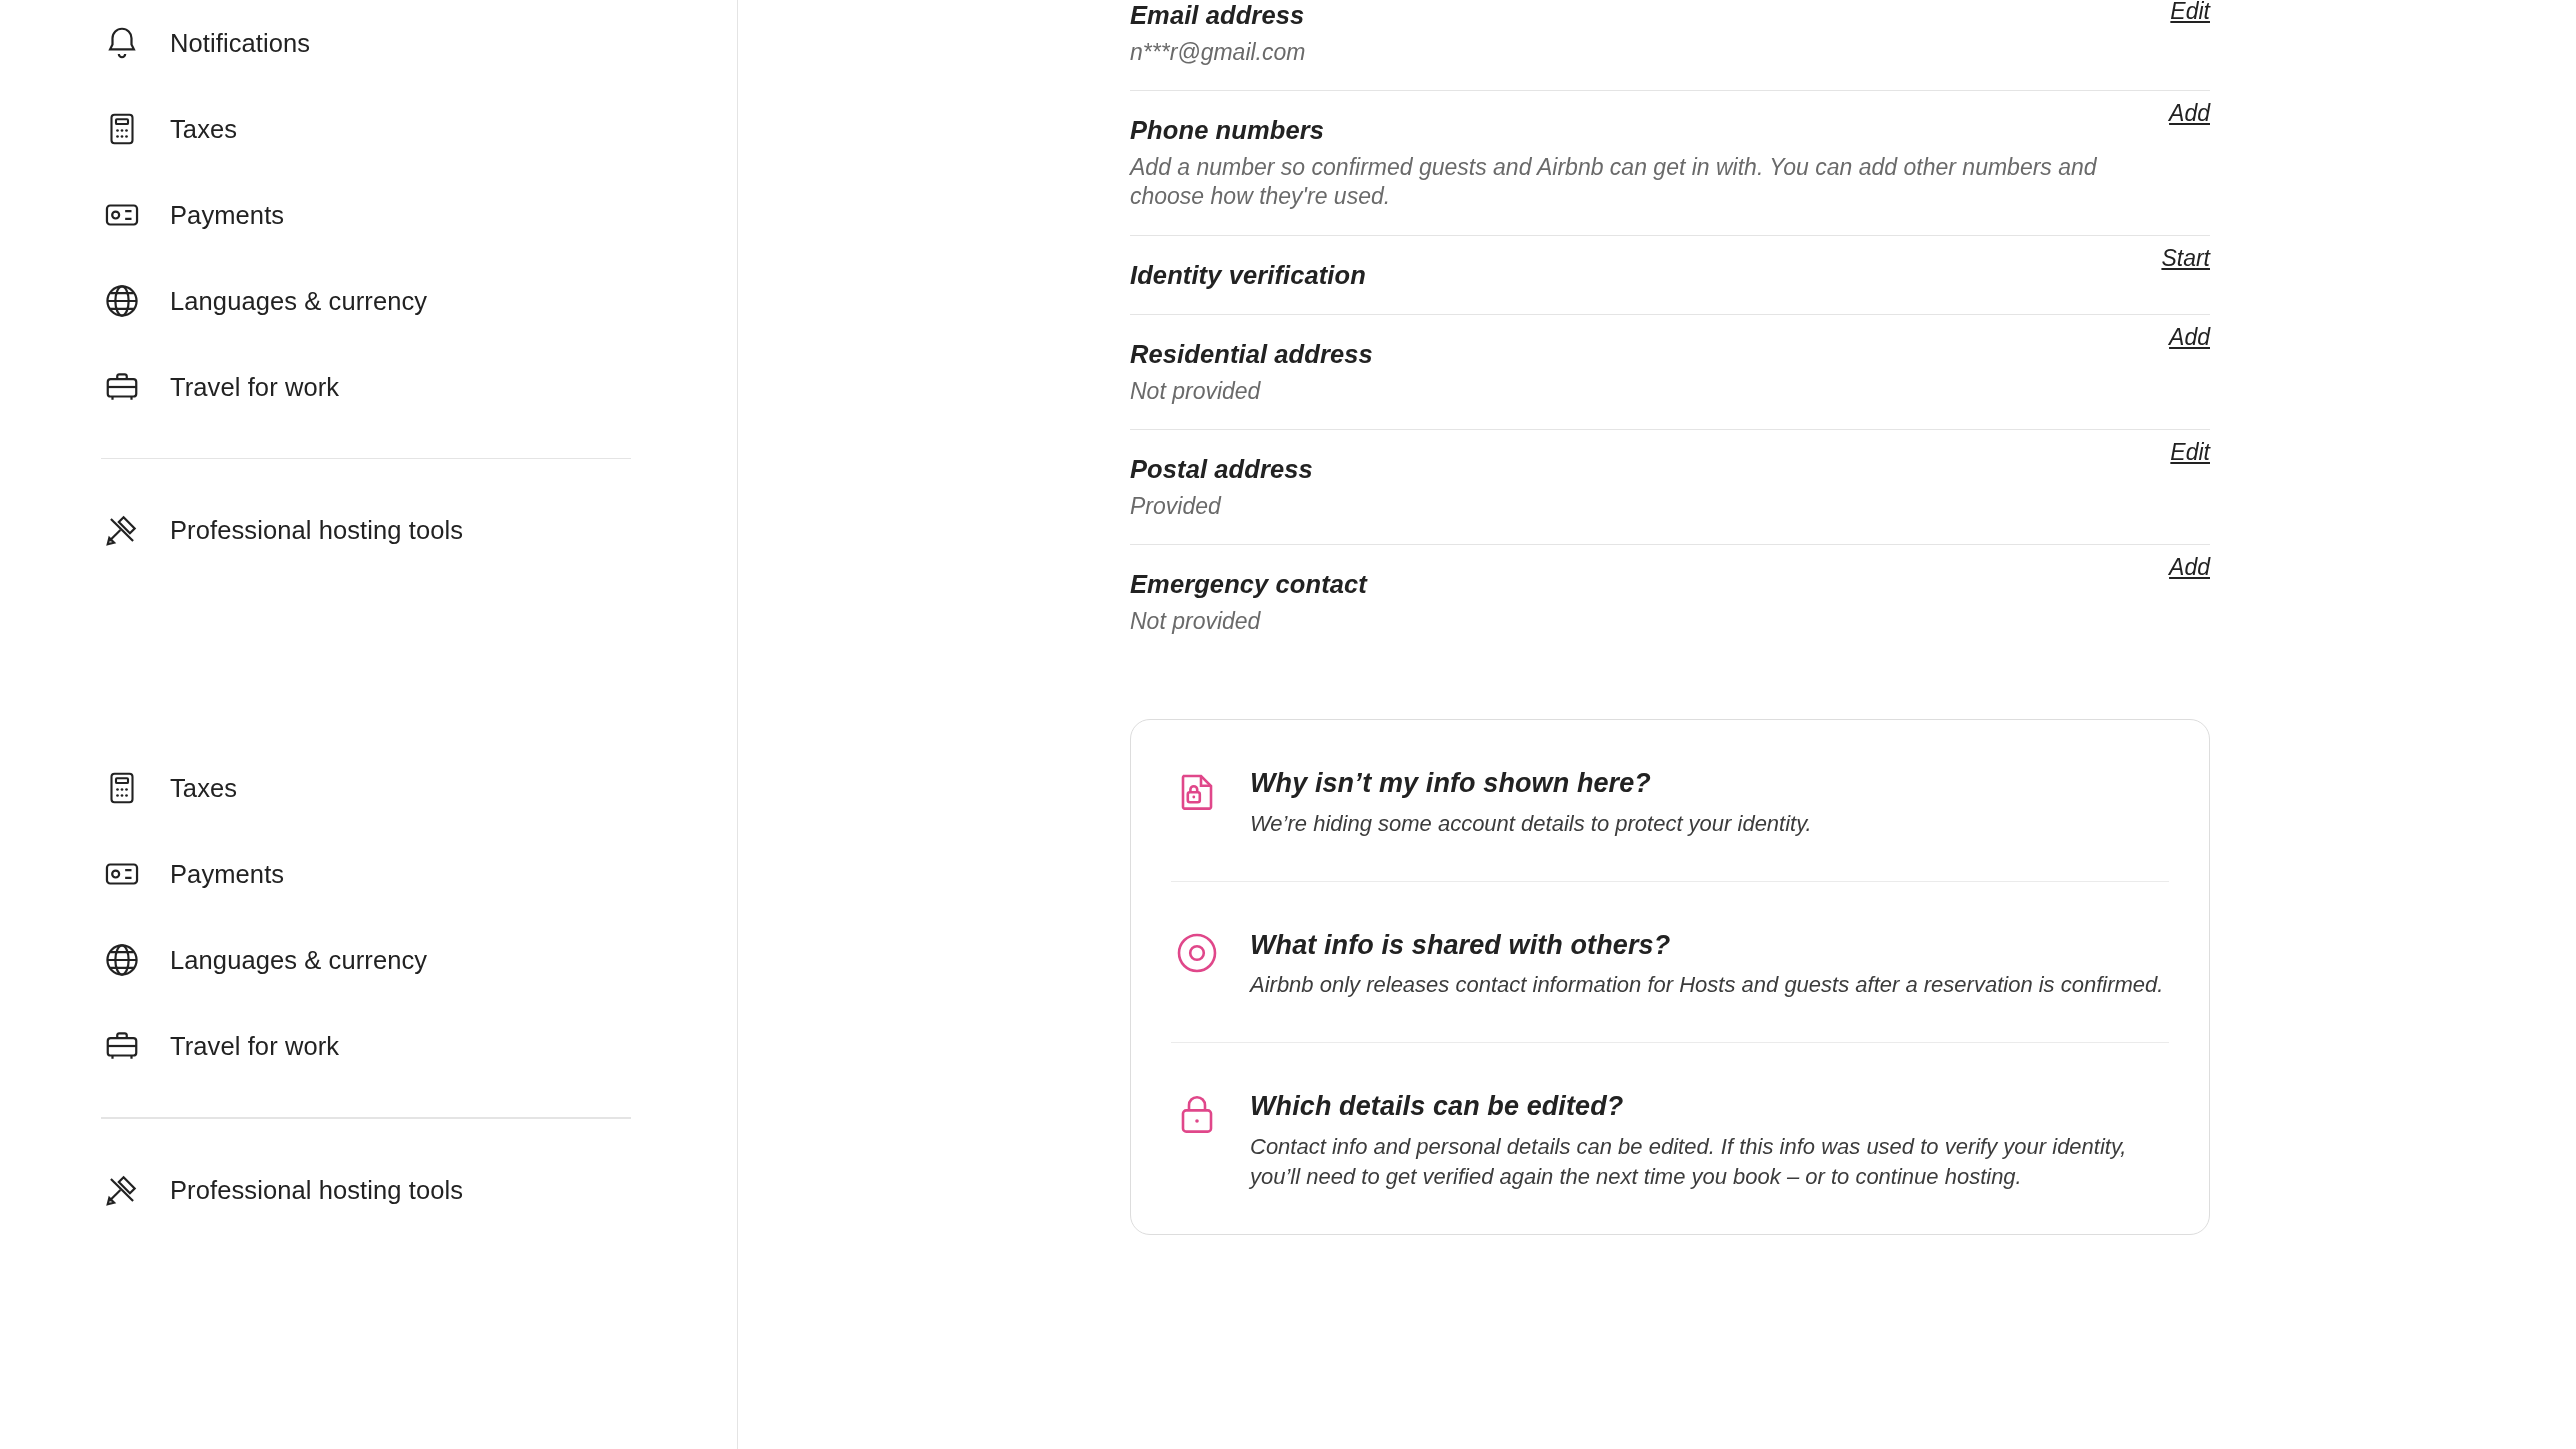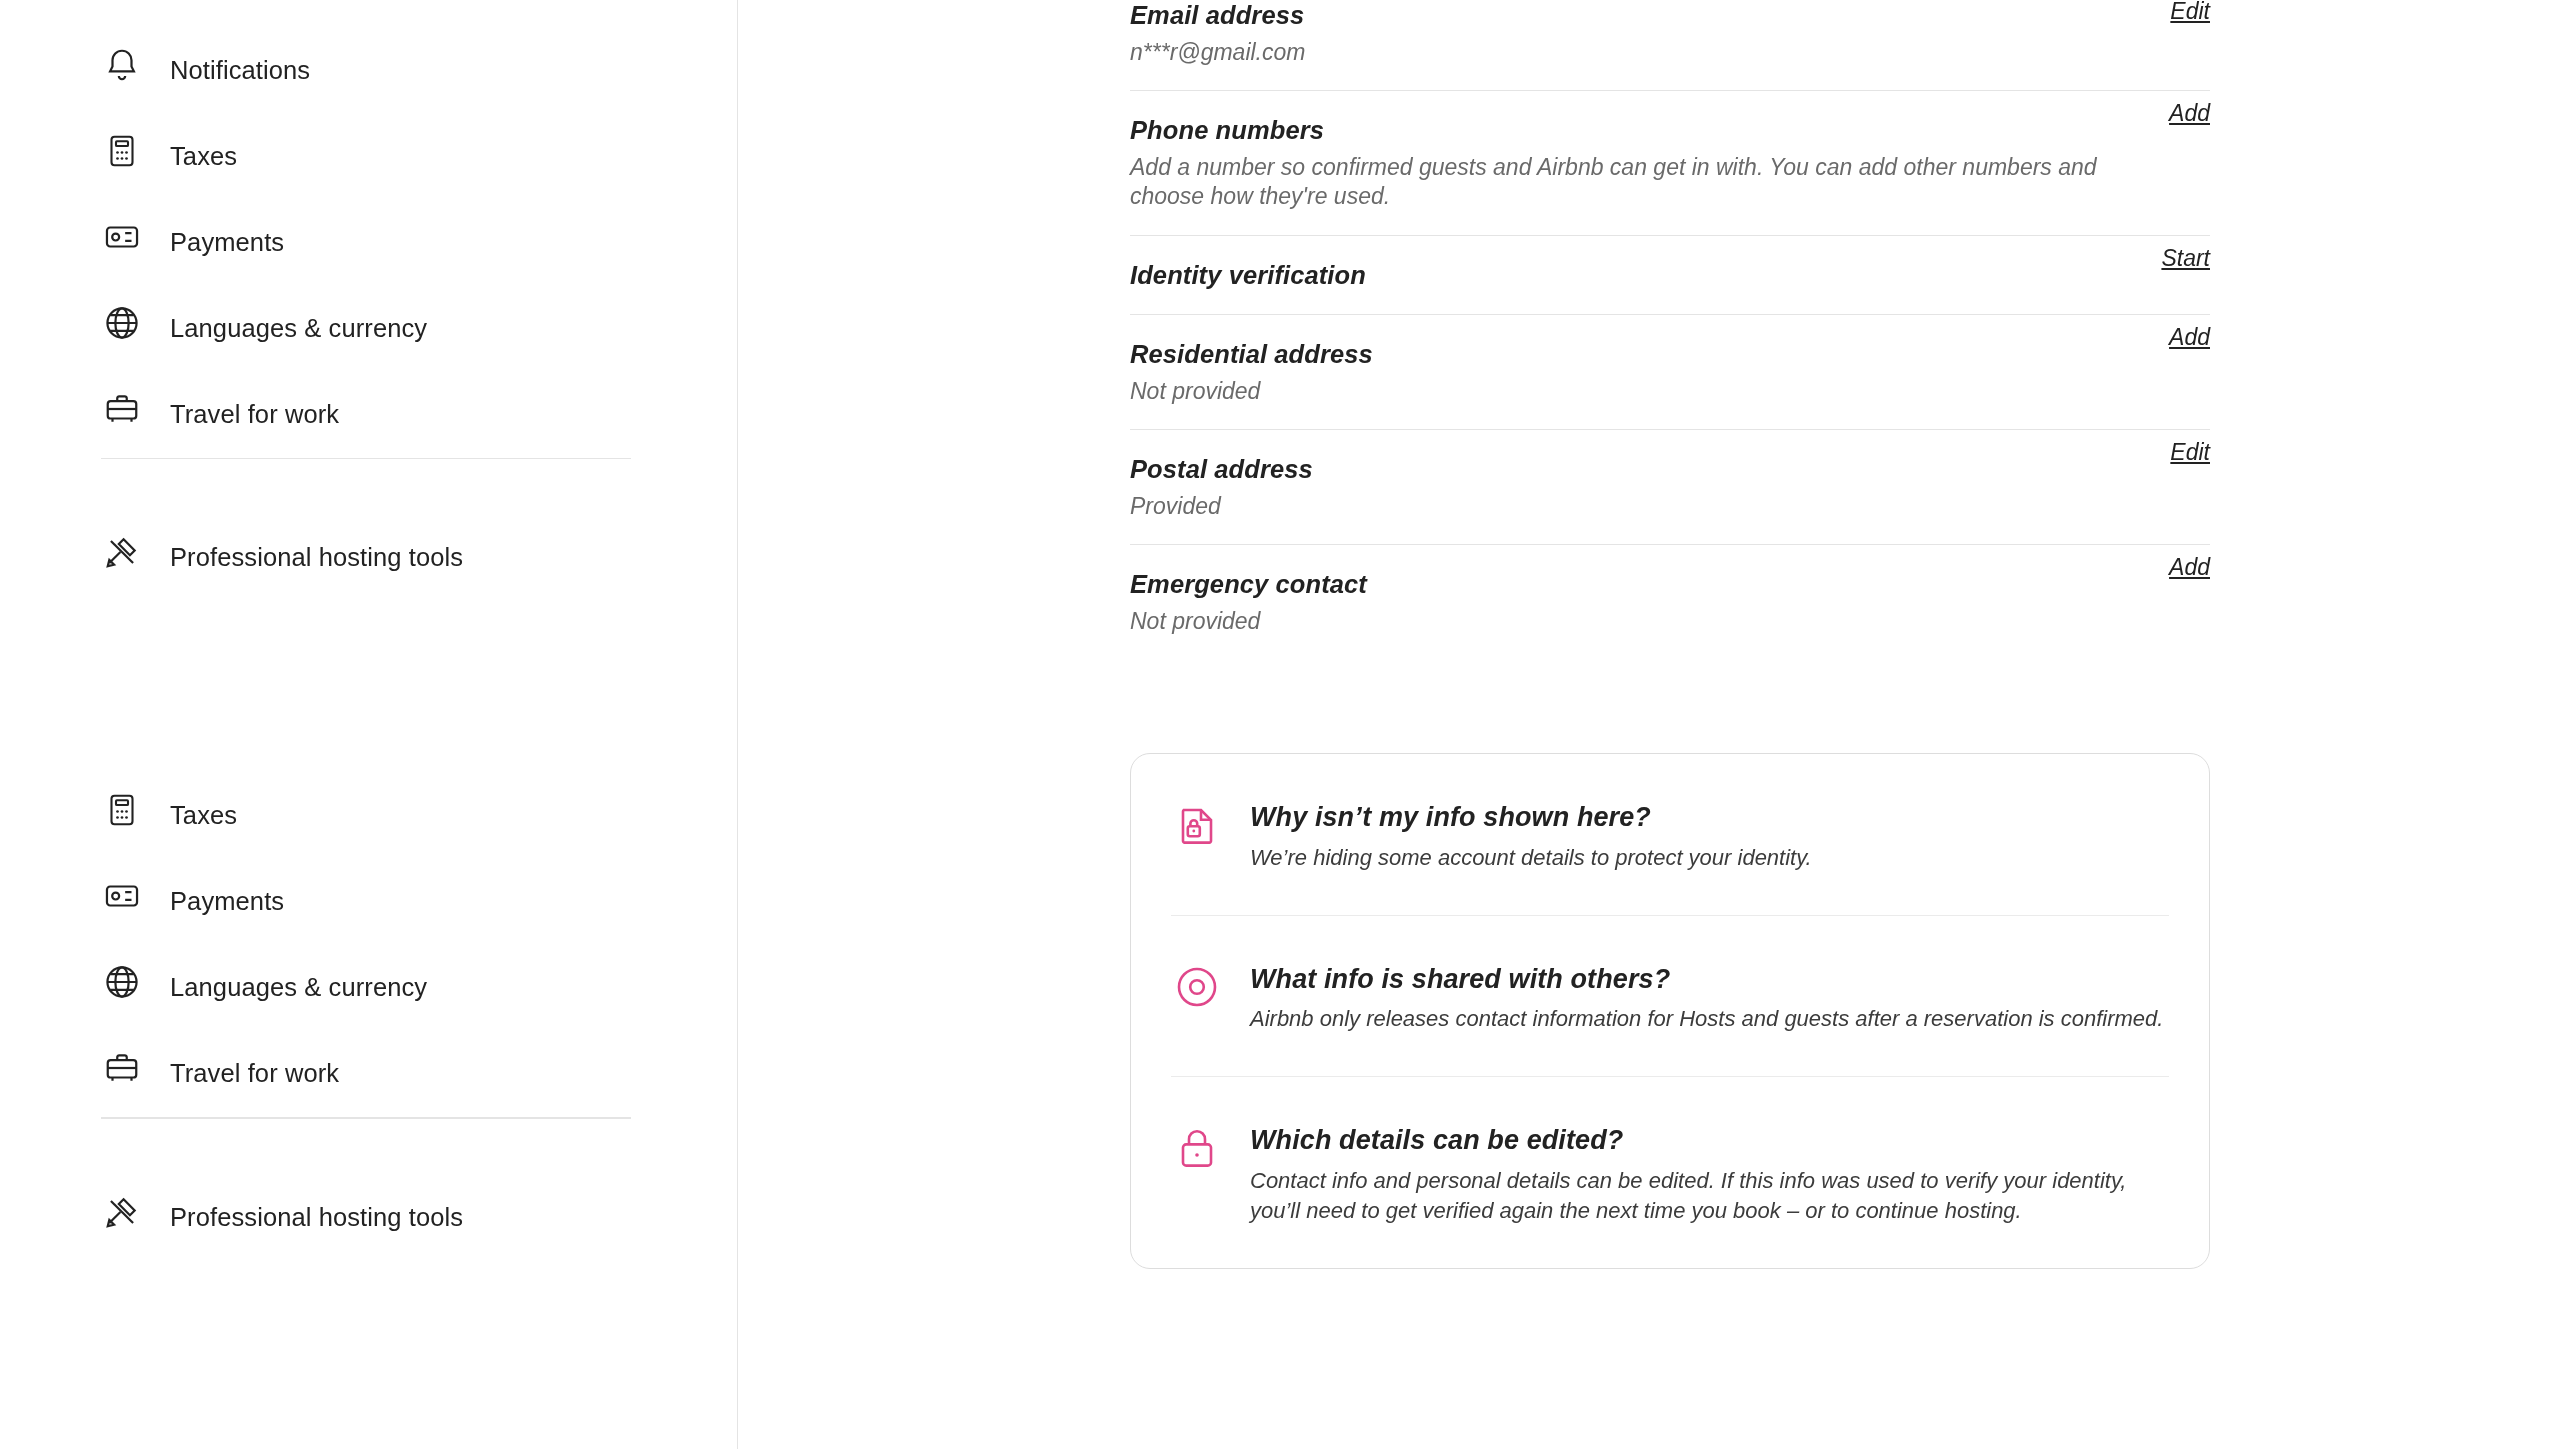--- a/index.html
+++ b/index.html
@@ -29,21 +29,21 @@
   .sidebar-divider-vertical {
     position: absolute;
     left: 737px;
     top: 0;
     width: 1.3px;
     height: 1449px;
     background: #e4e4e4;
   }
   .nav-item {
     display: flex;
-    align-items: flex-end;
+    align-items: center;
     height: 86px;
     gap: 27px;
     cursor: pointer;
   }
   .nav-icon {
     width: 42px;
     height: 42px;
     flex: 0 0 42px;
     display: flex;
     align-items: center;
@@ -109,21 +109,21 @@
     line-height: 29.5px;
     color: #222222;
     text-decoration: underline;
     cursor: pointer;
     font-weight: 500;
   }
   .row.first .row-action { top: -2.7px; }
 
   
   .info-card {
-    margin-top: 94px;
+    margin-top: 60px;
     width: 1080px;
     border: 1.3px solid #dddddd;
     border-radius: 20px;
     padding: 0 40px;
   }
   .info-block {
     display: flex;
     gap: 28px;
     padding: 47px 0 42px 0;
     border-bottom: 1.3px solid #ebebeb;

